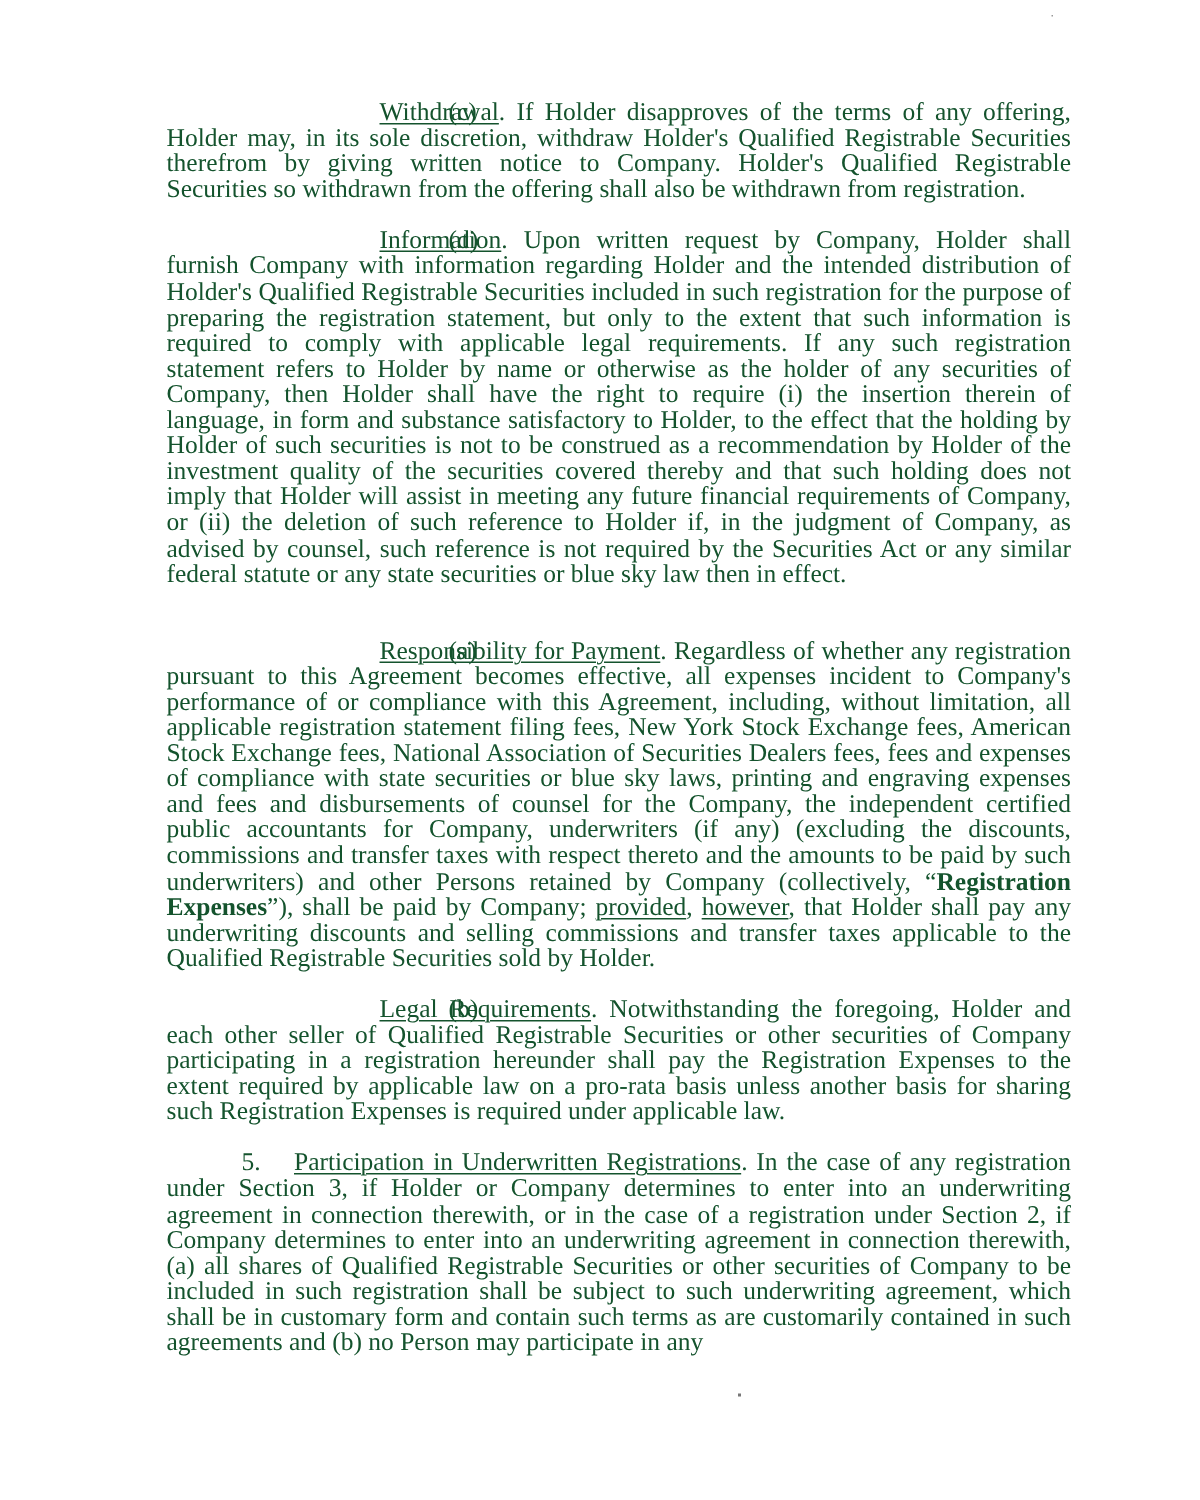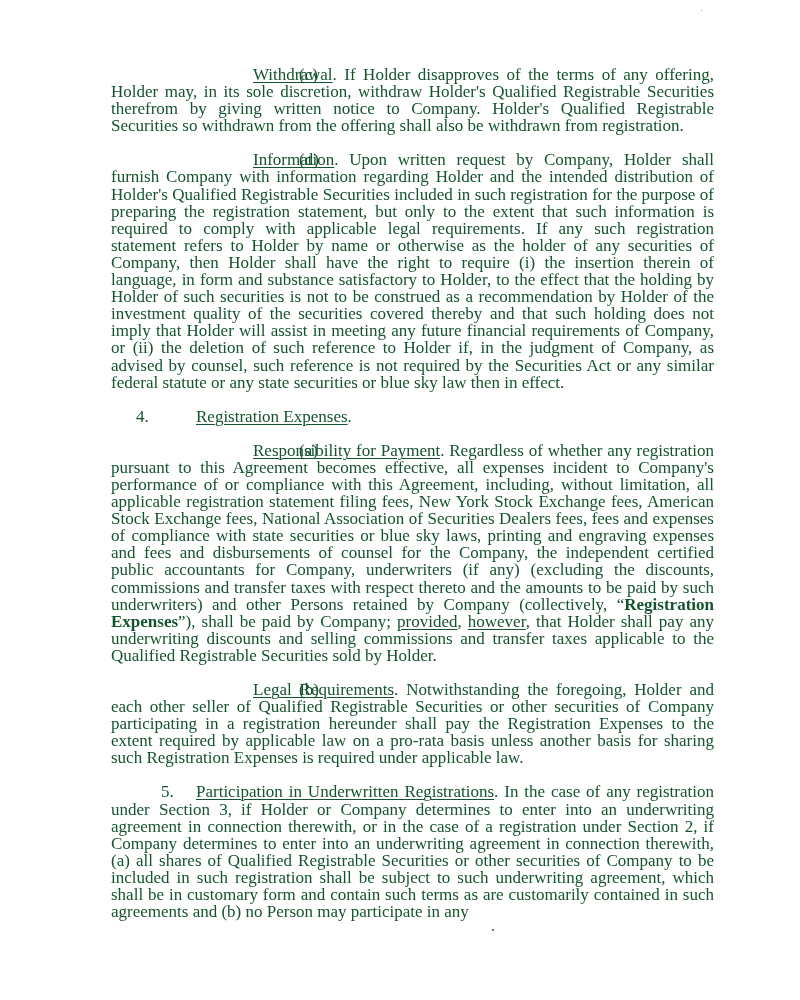--- a/index.html
+++ b/index.html
@@ -33,21 +33,20 @@
 <div class="page">
 
   <p class="indent-sub"><span class="sub-label">(c)</span><span class="u">Withdrawal</span><span>. If Holder disapproves of the terms of any offering, Holder may, in its sole discretion, withdraw Holder's Qualified Registrable Securities therefrom by giving written notice to Company. Holder's Qualified Registrable Securities so withdrawn from the offering shall also be withdrawn from registration.</span></p>
 
   <div class="gap"></div>
 
   <p class="indent-sub"><span class="sub-label">(d)</span><span class="u">Information</span><span>. Upon written request by Company, Holder shall furnish Company with information regarding Holder and the intended distribution of Holder's Qualified Registrable Securities included in such registration for the purpose of preparing the registration statement, but only to the extent that such information is required to comply with applicable legal requirements. If any such registration statement refers to Holder by name or otherwise as the holder of any securities of Company, then Holder shall have the right to require (i) the insertion therein of language, in form and substance satisfactory to Holder, to the effect that the holding by Holder of such securities is not to be construed as a recommendation by Holder of the investment quality of the securities covered thereby and that such holding does not imply that Holder will assist in meeting any future financial requirements of Company, or (ii) the deletion of such reference to Holder if, in the judgment of Company, as advised by counsel, such reference is not required by the Securities Act or any similar federal statute or any state securities or blue sky law then in effect.</span></p>
 
   <div class="gap"></div>
 
-  <p class="heading"><span class="sec-label">4.</span><span class="u">Registration Expenses</span><span>.</span></p>
 
   <div class="gap"></div>
 
   <p class="indent-sub"><span class="sub-label">(a)</span><span class="u">Responsibility for Payment</span><span>. Regardless of whether any registration pursuant to this Agreement becomes effective, all expenses incident to Company's performance of or compliance with this Agreement, including, without limitation, all applicable registration statement filing fees, New York Stock Exchange fees, American Stock Exchange fees, National Association of Securities Dealers fees, fees and expenses of compliance with state securities or blue sky laws, printing and engraving expenses and fees and disbursements of counsel for the Company, the independent certified public accountants for Company, underwriters (if any) (excluding the discounts, commissions and transfer taxes with respect thereto and the amounts to be paid by such underwriters) and other Persons retained by Company (collectively, “</span><span class="b">Registration Expenses</span><span>”), shall be paid by Company; </span><span class="u">provided</span><span>, </span><span class="u">however</span><span>, that Holder shall pay any underwriting discounts and selling commissions and transfer taxes applicable to the Qualified Registrable Securities sold by Holder.</span></p>
 
   <div class="gap"></div>
 
   <p class="indent-sub"><span class="sub-label">(b)</span><span class="u">Legal Requirements</span><span>. Notwithstanding the foregoing, Holder and each other seller of Qualified Registrable Securities or other securities of Company participating in a registration hereunder shall pay the Registration Expenses to the extent required by applicable law on a pro-rata basis unless another basis for sharing such Registration Expenses is required under applicable law.</span></p>
 
   <div class="gap"></div>

